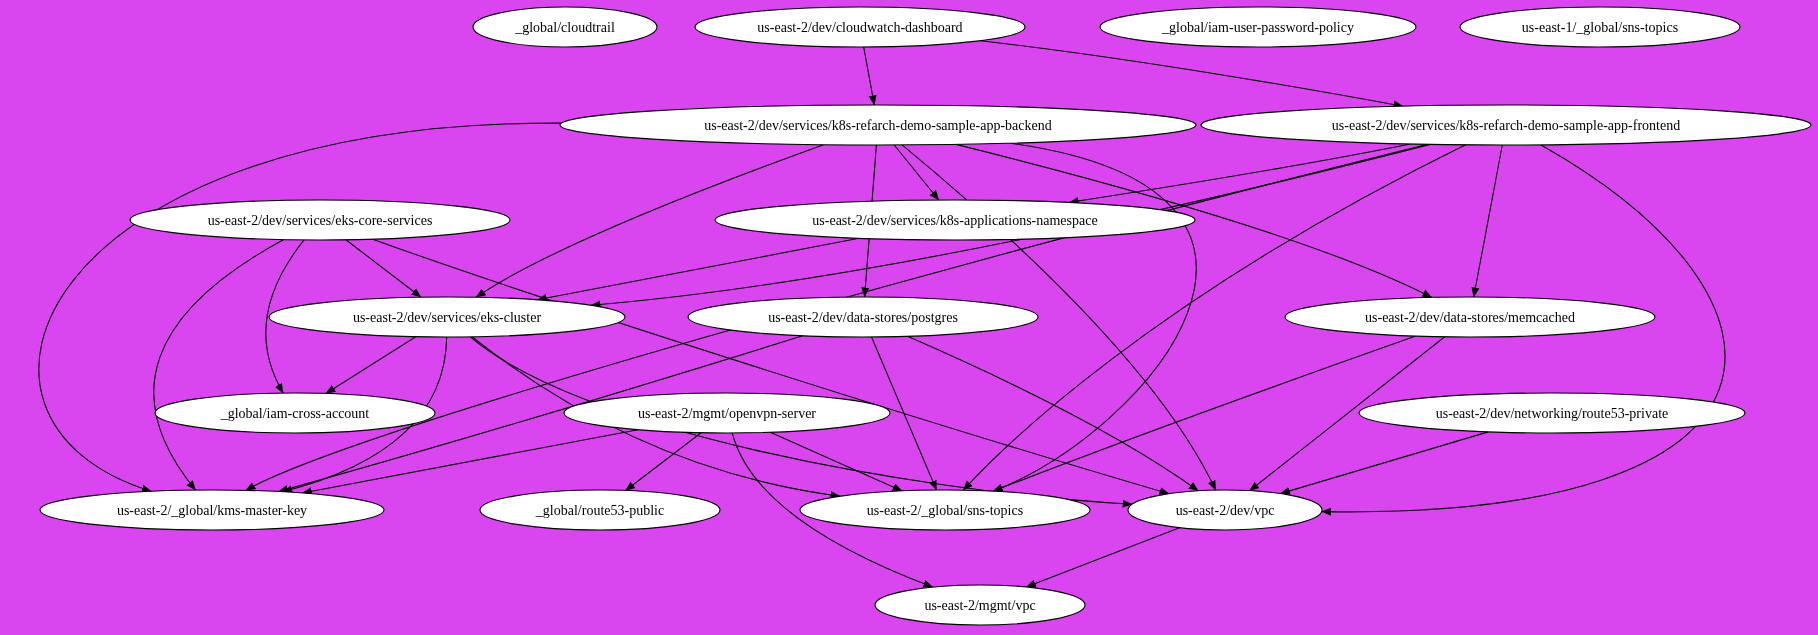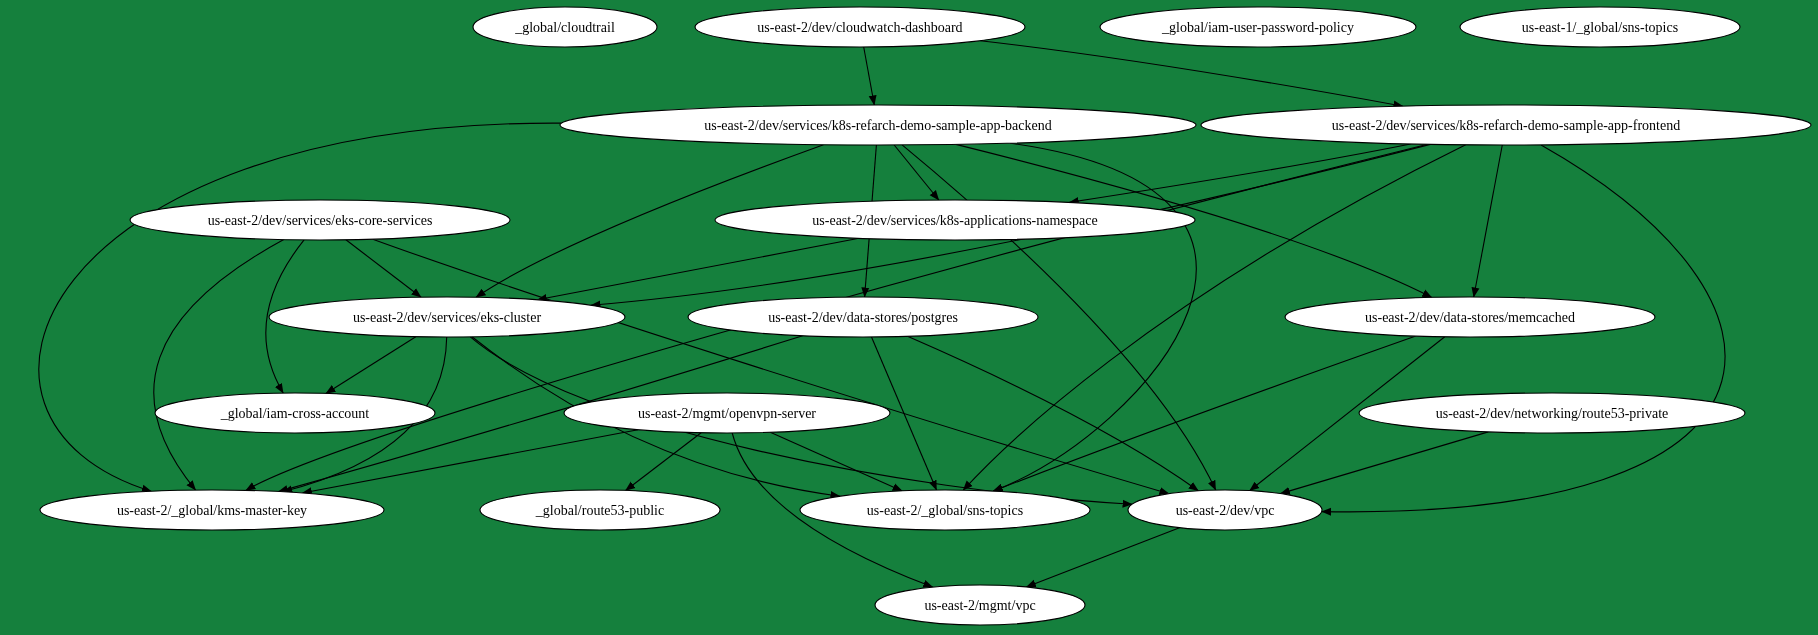--- a/index.html
+++ b/index.html
@@ -3,21 +3,21 @@
 <meta charset="utf-8">
 <style>
   html, body {
     margin: 0;
     padding: 0;
     background: #ffffff;
   }
   .graph-wrap {
     width: 1818px;
     height: 635px;
-    background: #15803d;
+    background: #d946ef;
     position: relative;
     overflow: hidden;
   }
   svg { display: block; }
   .edge {
     fill: none;
     stroke: #000000;
     stroke-width: 1.1px;
   }
   .node-shape {

